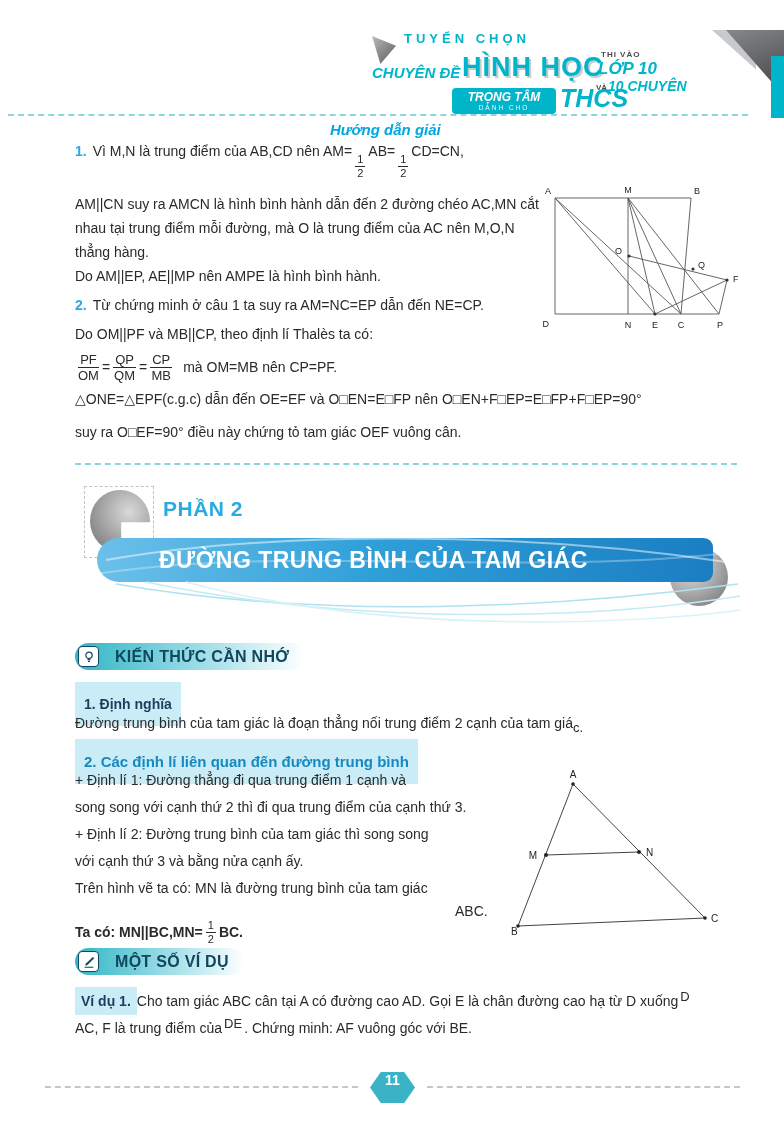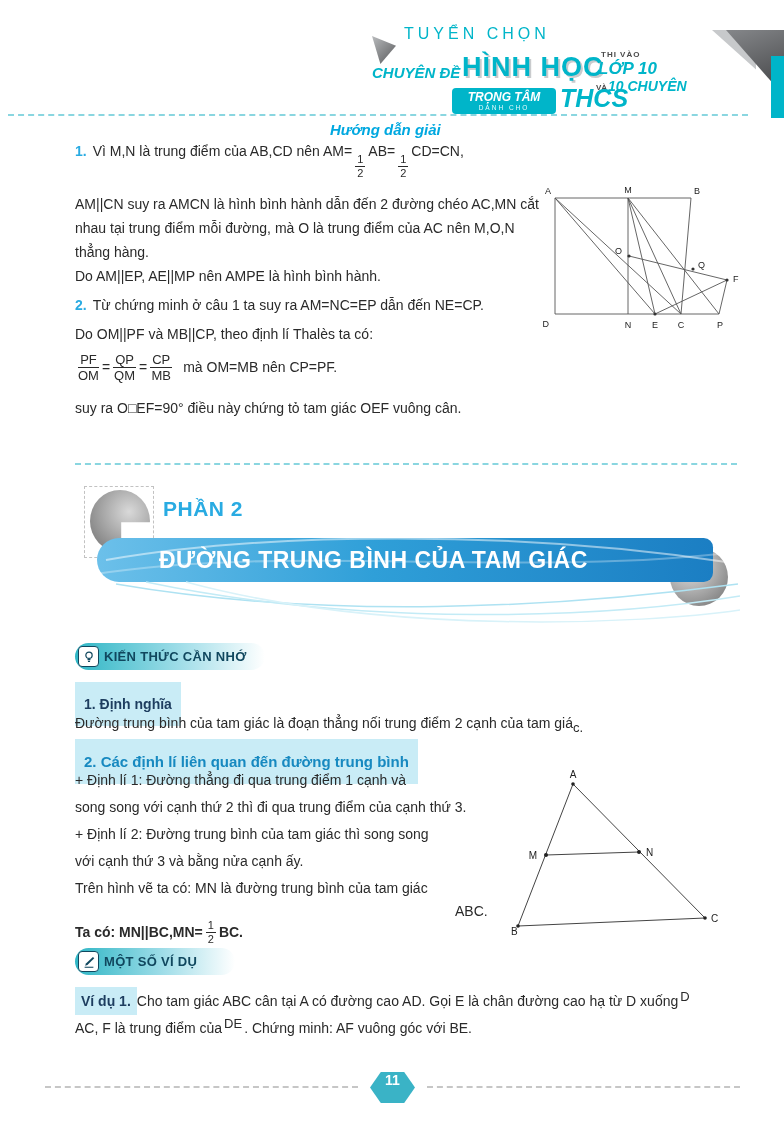--- a/index.html
+++ b/index.html
@@ -9,21 +9,21 @@
   .body-text{font-size:14px;line-height:24px}
   p{margin:0}
   .pnum{color:#29abe2;font-weight:bold;margin-right:6px}
   .frac{display:inline-flex;flex-direction:column;align-items:center;vertical-align:-7px;line-height:1;margin:0 3px}
   .frac .num{font-size:11px;padding:0 2px 1px;border-bottom:1px solid #2a2a2a}
   .frac .den{font-size:11px;padding-top:1px}
   .frac.lg .num,.frac.lg .den{font-size:13px}
   .hl{background:#c9ecf6;display:inline-block;padding:14px 9px}
   .badge{position:absolute;height:27px;border-radius:14px;display:flex;align-items:center;background:linear-gradient(90deg,#2fb6c5 0%,#9fdde8 55%,rgba(233,248,250,0) 100%);padding-left:3px}
   .icon-box{width:21px;height:21px;background:#fff;border:1.5px solid #10475e;border-radius:4px;display:flex;align-items:center;justify-content:center;flex:0 0 auto}
-  .badge .label{font-size:13px;font-weight:bold;color:#10475e;margin-left:5px;letter-spacing:.3px;padding-right:16px}
+  .badge .label{font-size:16px;font-weight:bold;color:#10475e;margin-left:16px;letter-spacing:.3px;padding-right:16px}
   .dashed-teal{border-top:2px dashed #8ad6e0}
   .dashed-gray{border-top:2px dashed #c6c6c6}
   .banner{position:absolute;left:97px;top:538px;width:616px;height:44px;border-radius:24px 10px 10px 24px;
     background:linear-gradient(90deg,#6cc0ea 0%,#2f9fd8 45%,#1b7ec3 100%);z-index:1}
   .banner .btext{display:block;line-height:44px;padding-left:62px;font-size:23px;font-weight:bold;color:#fff;letter-spacing:.5px;white-space:nowrap}
   .sphere{position:absolute;left:670px;top:548px;width:58px;height:58px;border-radius:50%;
     background:radial-gradient(circle at 35% 30%,#e5e5e5,#6e6e6e);z-index:0}
   .qbox{position:absolute;left:84px;top:486px;width:70px;height:72px;border:1px dashed #c2c2c2}
   .qdisc{position:absolute;left:90px;top:490px;width:60px;height:62px;border-radius:50%;
     background:radial-gradient(circle at 65% 35%,#d9d9d9,#6e6e6e);
@@ -38,21 +38,21 @@
 </head>
 <body>
 
 <div class="abs" style="left:0;top:0;width:784px;height:120px">
 
   <div class="abs" style="left:712px;top:30px;width:44px;height:44px;background:#c7c9cb;clip-path:polygon(0 0,100% 0,100% 90%)"></div>
   <div class="abs" style="left:726px;top:30px;width:58px;height:66px;background:linear-gradient(160deg,#85878a,#3f4042);clip-path:polygon(0 0,100% 0,100% 100%)"></div>
   <div class="abs" style="right:0;top:56px;width:13px;height:62px;background:#00b5c9"></div>
   <div class="abs" style="left:372px;top:36px;width:24px;height:28px;background:linear-gradient(135deg,#b9bbbd,#58595b);clip-path:polygon(0 0,100% 35%,35% 100%)"></div>
 
-  <div class="abs" style="left:404px;top:25px;font-size:16px;letter-spacing:4px;font-weight:normal;color:#00b5c9">TUYỂN CHỌN</div>
+  <div class="abs" style="left:404px;top:31px;font-size:13px;letter-spacing:4px;font-weight:bold;color:#00b5c9">TUYỂN CHỌN</div>
 
   <div class="abs" style="left:372px;top:64px;font-size:15px;font-weight:bold;font-style:italic;color:#00b5c9">CHUYÊN ĐỀ</div>
   <div class="abs" style="left:462px;top:52px;font-size:27px;font-weight:bold;color:#00b5c9;text-shadow:2px 2px 0 #c9cbcd;letter-spacing:1px">HÌNH HỌC</div>
 
   <div class="abs" style="left:601px;top:50px;font-size:8px;color:#4a4a4a;font-weight:bold;letter-spacing:1px">THI VÀO</div>
   <div class="abs" style="left:598px;top:59px;font-size:17px;font-weight:bold;font-style:italic;color:#00b5c9">LỚP 10</div>
   <div class="abs" style="left:596px;top:83px;font-size:8px;color:#4a4a4a;font-weight:bold">VÀ</div>
   <div class="abs" style="left:608px;top:78px;font-size:14px;font-weight:bold;font-style:italic;color:#00b5c9">10 CHUYÊN</div>
 
   <div class="abs" style="left:452px;top:88px;width:104px;height:26px;background:#00b5c9;border-radius:4px;display:flex;flex-direction:column;align-items:center;justify-content:center">
@@ -76,38 +76,39 @@
         <span class="den">2</span>
       </span><span>CD=CN,</span>
   </p>
   <p style="width:474px;margin-bottom:0">AM||CN suy ra AMCN là hình bình hành dẫn đến 2 đường chéo AC,MN cắt nhau tại trung điểm mỗi đường, mà O là trung điểm của AC nên M,O,N thẳng hàng.</p>
   <p style="width:474px;margin-bottom:5px">Do AM||EP, AE||MP nên AMPE là hình bình hành.</p>
   <p style="width:474px;margin-bottom:5px">
     <span class="pnum">2.</span><span>Từ chứng minh ở câu 1 ta suy ra AM=NC=EP dẫn đến NE=CP.</span>
   </p>
   <p style="width:474px;margin-bottom:4px">Do OM||PF và MB||CP, theo định lí Thalès ta có:</p>
 
-  <p style="display:flex;align-items:center;height:34px;margin-bottom:12px">
+  <p style="display:flex;align-items:center;height:34px;margin-bottom:2px">
     <span class="frac lg">
         <span class="num">PF</span>
         <span class="den">OM</span>
       </span>
     <span>=</span>
     <span class="frac lg">
         <span class="num">QP</span>
         <span class="den">QM</span>
       </span>
     <span>=</span>
     <span class="frac lg">
         <span class="num">CP</span>
         <span class="den">MB</span>
       </span>
     <span style="margin-left:8px">mà OM=MB nên CP=PF.</span>
   </p>
 
+  <p style="margin-bottom:8px;line-height:26px">△ONE=△EPF(c.g.c) dẫn đến OE=EF và O□EN=E□FP nên O□EN+F□EP=E□FP+F□EP=90°</p>
   <p>suy ra O□EF=90° điều này chứng tỏ tam giác OEF vuông cân.</p>
 </div>
 
 <svg class="abs" style="left:543px;top:182px" width="202" height="152" viewBox="0 0 202 152">
   <g stroke="#555" stroke-width="0.9" fill="none">
     <line x1="12" y1="16" x2="148" y2="16"></line>
     <line x1="12" y1="16" x2="12" y2="132"></line>
     <line x1="12" y1="132" x2="176" y2="132"></line>
     <line x1="148" y1="16" x2="138" y2="132"></line>
     <line x1="85" y1="16" x2="85" y2="132"></line>

